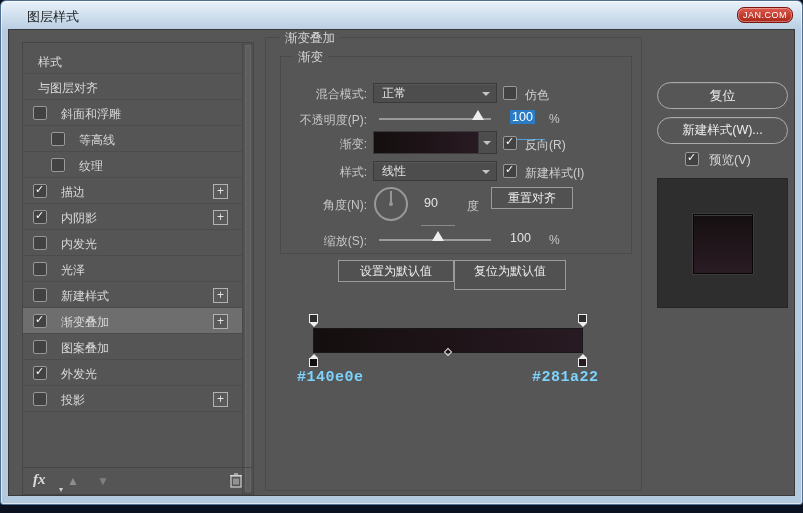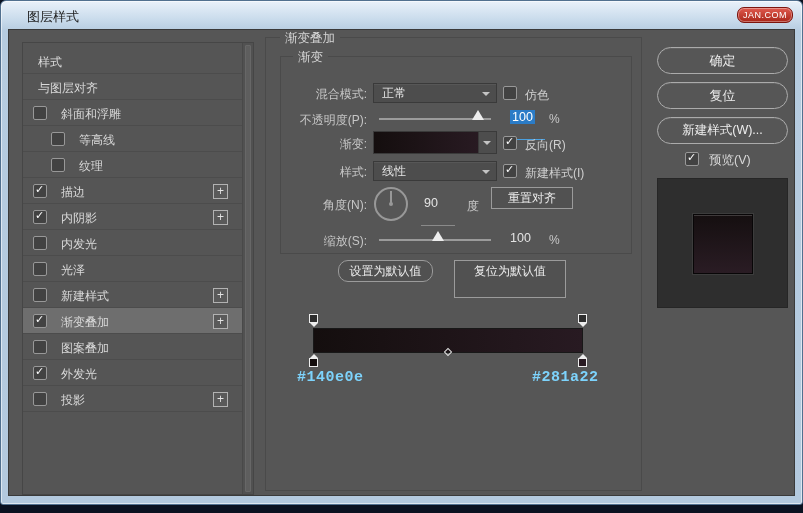--- a/index.html
+++ b/index.html
@@ -199,20 +199,35 @@
           </div>
           <div class="s-row has-cb">
             <span class="cb"></span>
             <span class="s-label">投影</span>
             <span class="plusbtn">+</span>
           </div>
         </div>
         <div class="s-scroll">
           <div class="s-thumb"></div>
         </div>
+        <div class="s-footer">
+          <span class="fx"><span>fx</span><span class="fx-caret">▾</span></span>
+          <span class="arrow-up">▲</span>
+          <span class="arrow-dn">▼</span>
+          <span class="trash">
+            <svg width="14" height="16" viewBox="0 0 14 16">
+              <rect x="2" y="4" width="10" height="11" fill="none" stroke="#cfcfcf" stroke-width="1.2"></rect>
+              <line x1="1" y1="3.5" x2="13" y2="3.5" stroke="#cfcfcf" stroke-width="1.2"></line>
+              <line x1="5" y1="2" x2="9" y2="2" stroke="#cfcfcf" stroke-width="1.2"></line>
+              <line x1="5" y1="6.5" x2="5" y2="12.5" stroke="#cfcfcf" stroke-width="1"></line>
+              <line x1="7" y1="6.5" x2="7" y2="12.5" stroke="#cfcfcf" stroke-width="1"></line>
+              <line x1="9" y1="6.5" x2="9" y2="12.5" stroke="#cfcfcf" stroke-width="1"></line>
+            </svg>
+          </span>
+        </div>
       </div>
 
       <div class="main">
         <span class="legend">渐变叠加</span>
 
         <div class="group">
           <span class="legend">渐变</span>
 
           <div style="position:absolute; left:0; top:26px; right:0; height:22px;">
             <span class="lab" style="top:3px;">混合模式:</span>
@@ -275,22 +290,22 @@
             <span class="lab" style="top:2px;">缩放(S):</span>
             <div class="slider">
               <div class="track"></div>
               <div class="thumb" style="left:53px;"></div>
             </div>
             <span class="vfield" style="left:226px; top:0;"><span>100</span></span>
             <span class="unit" style="left:268px; top:2px;">%</span>
           </div>
         </div>
 
-        <div class="btn" style="left:72px; top:222px; width:95px; height:22px;border-radius:10px;">设置为默认值</div>
-        <div class="btn" style="left:188px; top:222px; width:112px; height:38px;">复位为默认值</div>
+        <div class="btn" style="left:72px; top:222px; width:116px; height:22px;">设置为默认值</div>
+        <div class="btn" style="left:188px; top:222px; width:112px; height:30px;">复位为默认值</div>
 
         <div class="grad-bar">
           <div class="stop stop-t at-left">
             <div class="stop-sq"></div>
               <div class="tri-dn"></div>
           </div>
           <div class="stop stop-t at-right">
             <div class="stop-sq"></div>
               <div class="tri-dn"></div>
           </div>
@@ -301,21 +316,20 @@
           <div class="stop stop-b at-right">
             <div class="tri-up"></div>
               <div class="stop-sq" style="background:#281a22;"></div>
           </div>
           <div class="midpoint"></div>
         </div>
         <span class="hex hex-l">#140e0e</span>
         <span class="hex hex-r">#281a22</span>
       </div>
 
-      <div class="pill" style="top:17px;">确定</div>
       <div class="pill" style="top:52px;">复位</div>
       <div class="pill" style="top:87px; font-size:12.5px;">新建样式(W)...</div>
       <span class="cb prev-cb">
           <span class="ck">✓</span>
         </span>
       <span class="prev-lab">预览(V)</span>
       <div class="preview-box">
         <div class="preview-sq"></div>
       </div>
 

